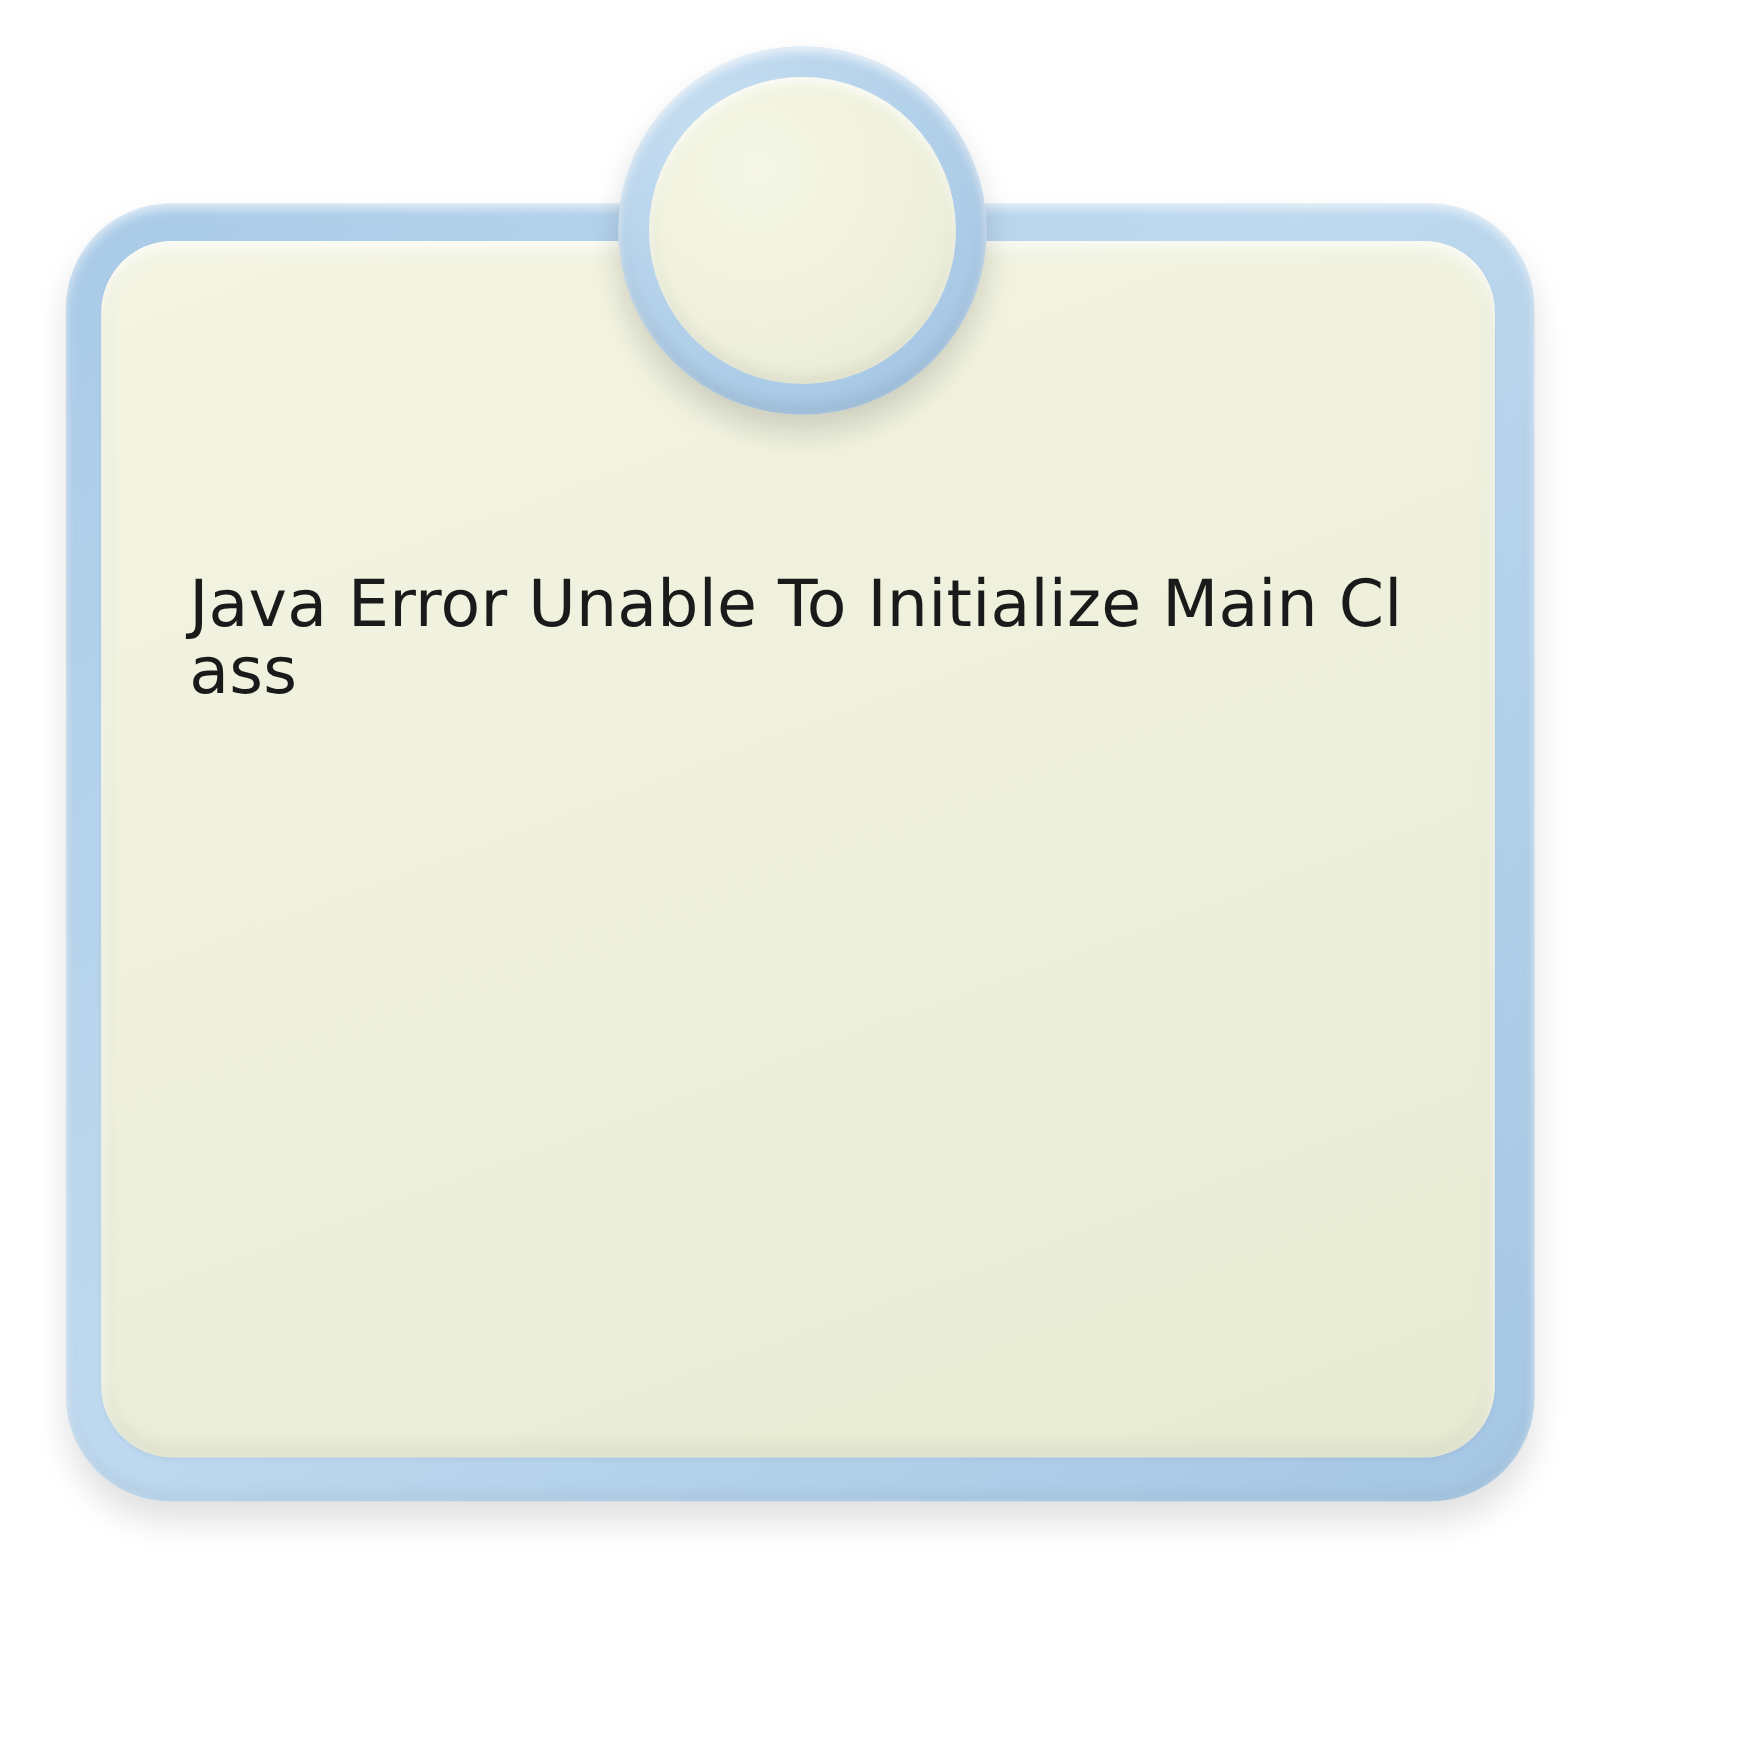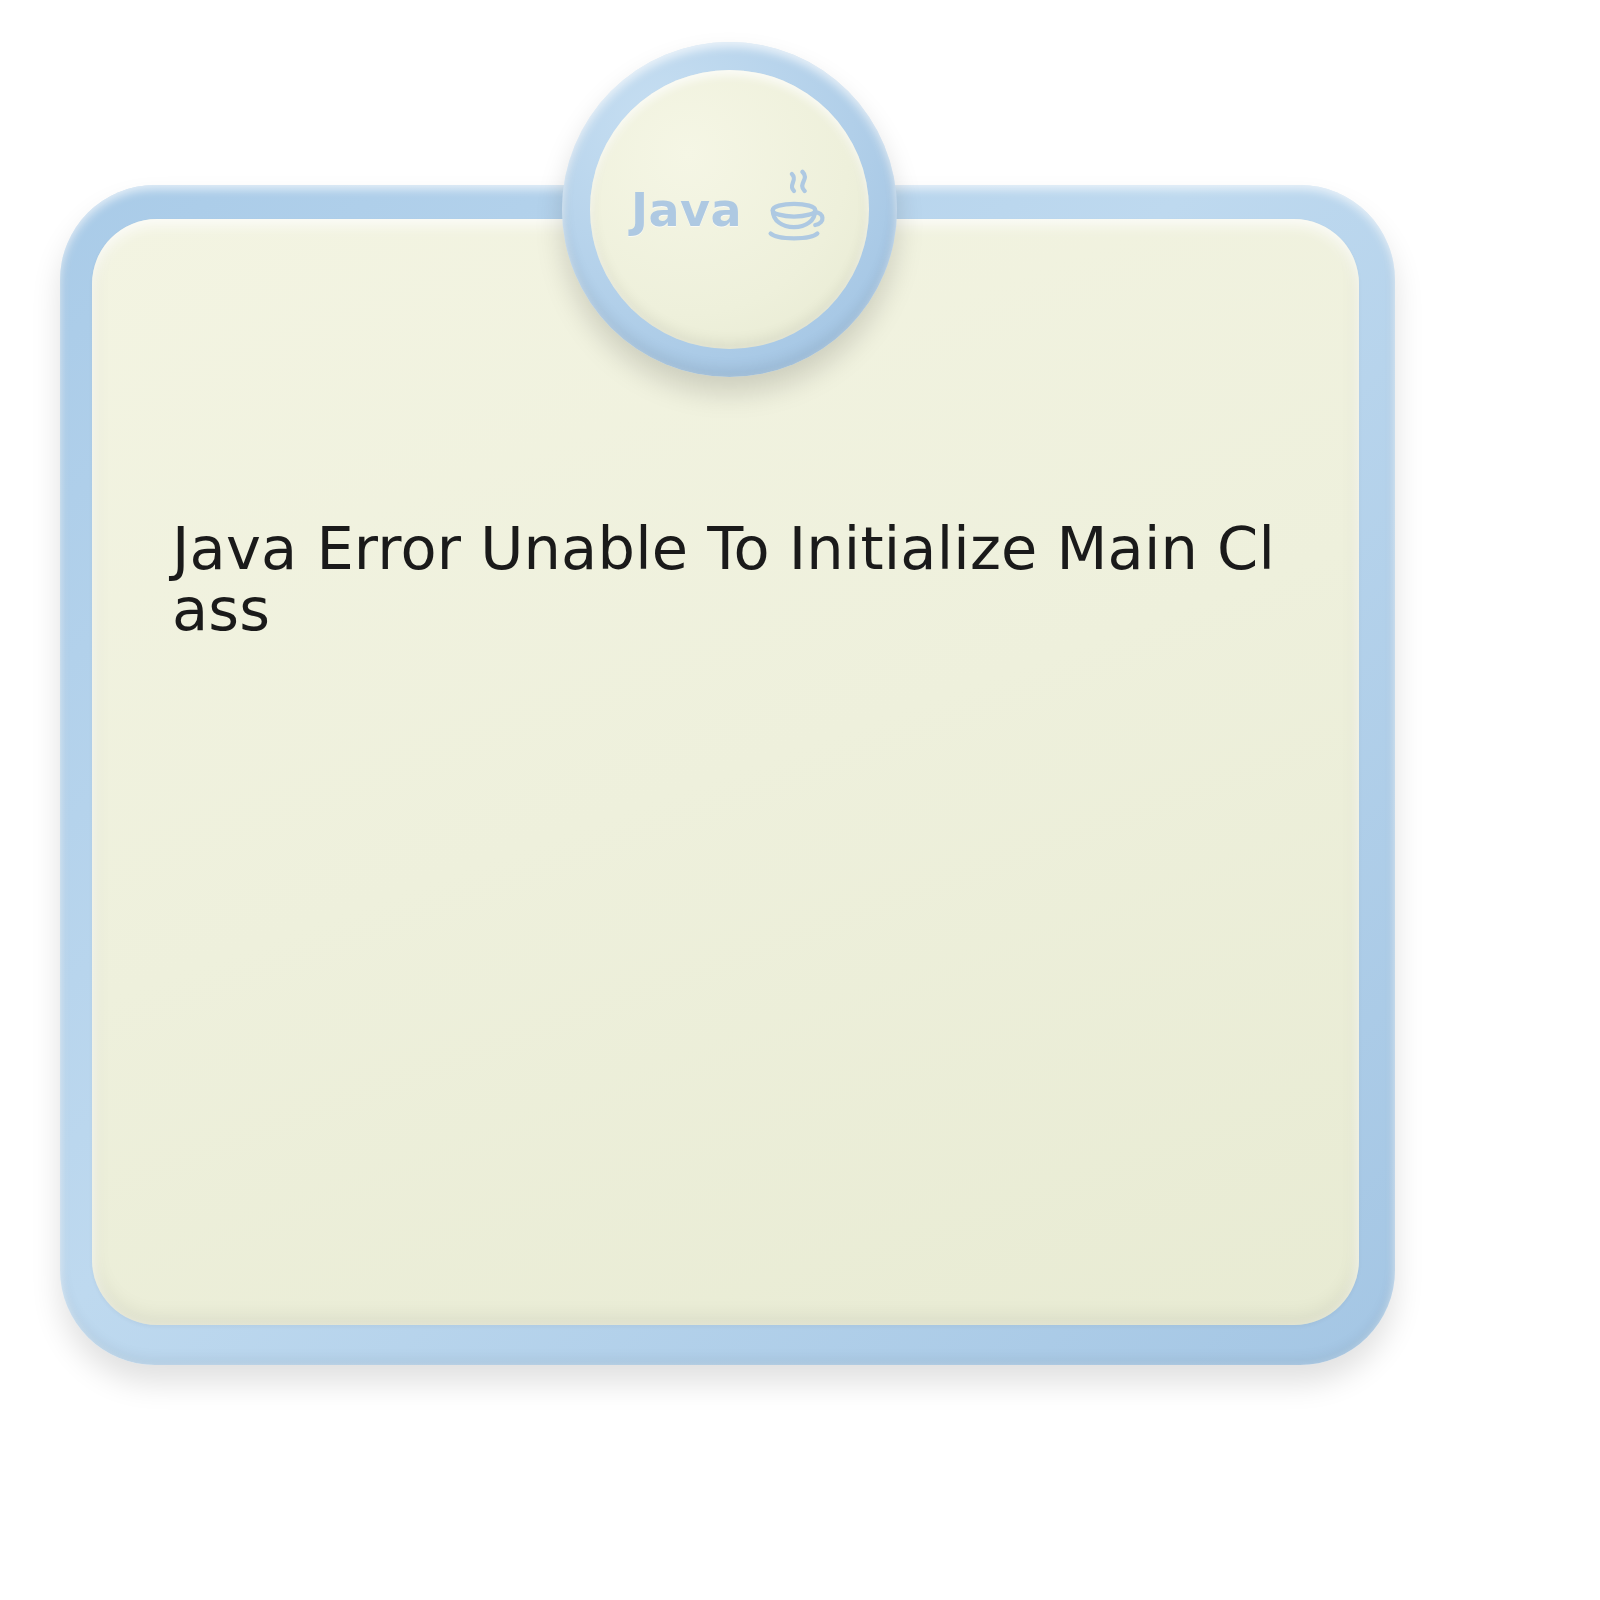--- a/index.html
+++ b/index.html
@@ -126,33 +126,20 @@
 <div class="stage">
 
   <div class="card-frame">
     <div class="card-inner"></div>
   </div>
 
   <div class="badge-outer">
     <div class="badge-inner">
       <div class="badge-content">
 
-        <div class="badge-row">
-          <span class="badge-text">Java</span>
-          <span class="icon">
-            <svg width="68" height="78" viewBox="0 0 64 72" fill="none" stroke="#aec9e2" stroke-width="4" stroke-linecap="round" stroke-linejoin="round">
-              <path d="M30 4c6 6-4 10 2 16"></path>
-              <path d="M40 2c7 7-5 11 2 18"></path>
-              <path d="M12 38c0 10 9 16 20 16s20-6 20-16"></path>
-              <ellipse cx="32" cy="38" rx="20" ry="6"></ellipse>
-              <path d="M52 40c8 0 10 10 0 12"></path>
-              <path d="M10 60c6 6 38 6 44 0"></path>
-            </svg>
-          </span>
-        </div>
 
 
       </div>
     </div>
   </div>
 
   <div class="headline">Java Error Unable To Initialize Main Class</div>
 
 </div>
 

